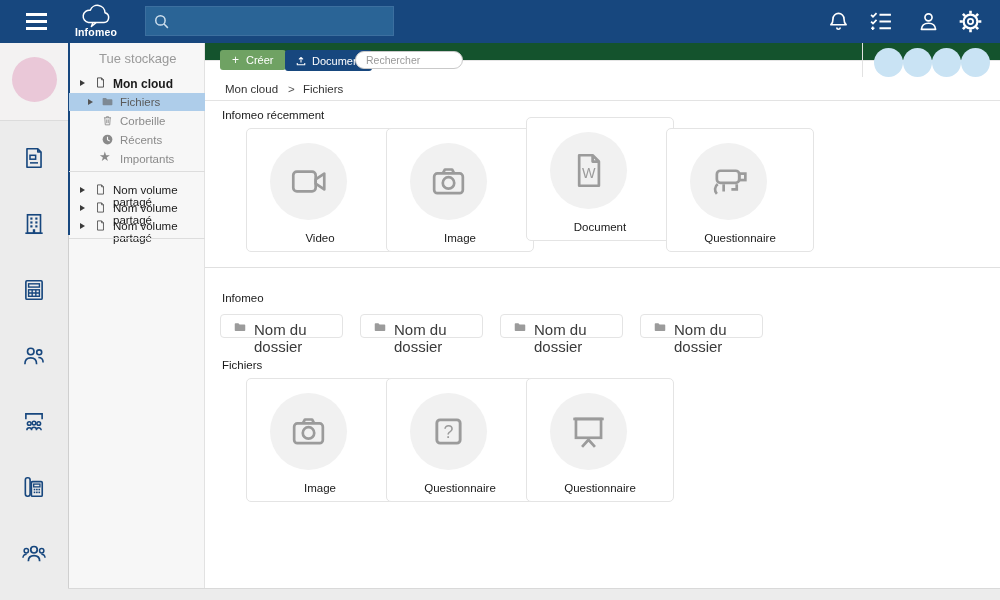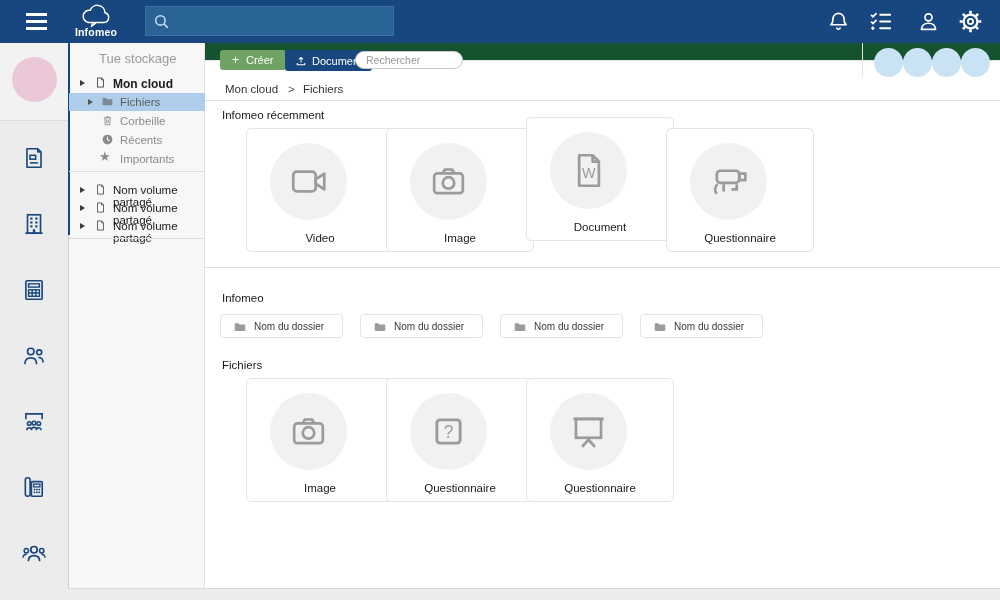--- a/index.html
+++ b/index.html
@@ -76,21 +76,21 @@
   .card .disc { position:absolute; left:23px; top:14px; width:77px; height:77px; border-radius:50%;
                 background:#F1F1F1; }
   .card .disc svg { position:absolute; left:17px; top:17px; width:43px; height:43px; color:#9B9B9B; }
   .card .card-label { position:absolute; left:0; bottom:7px; width:100%; text-align:center;
                       font-size:11.5px; color:#1a1a1a; }
   .main-div { position:absolute; left:0; width:795px; border-top:1px solid #e0e0e0; }
 
   .chip { position:absolute; width:123px; height:24px; background:#fff; border:1px solid #e4e4e4;
           border-radius:4px; cursor:pointer; }
   .chip svg { position:absolute; left:12px; top:5px; width:14px; height:14px; color:#9B9B9B; }
-  .chip .chip-label { position:absolute; left:33px; top:6px; font-size:10px; color:#3a3a3a; }
+  .chip .chip-label { position:absolute; left:33px; top:6px; font-size:15px; color:#3a3a3a; }
 
   #bottom-strip { position:absolute; left:68px; top:588px; width:932px; height:12px;
                   background:#ECECEC; border-top:1px solid #d9d9d9; }
 
   svg.ic { display:block; }
   .hidden-defs { position:absolute; width:0; height:0; overflow:hidden; }
 </style>
 </head>
 <body>
 

